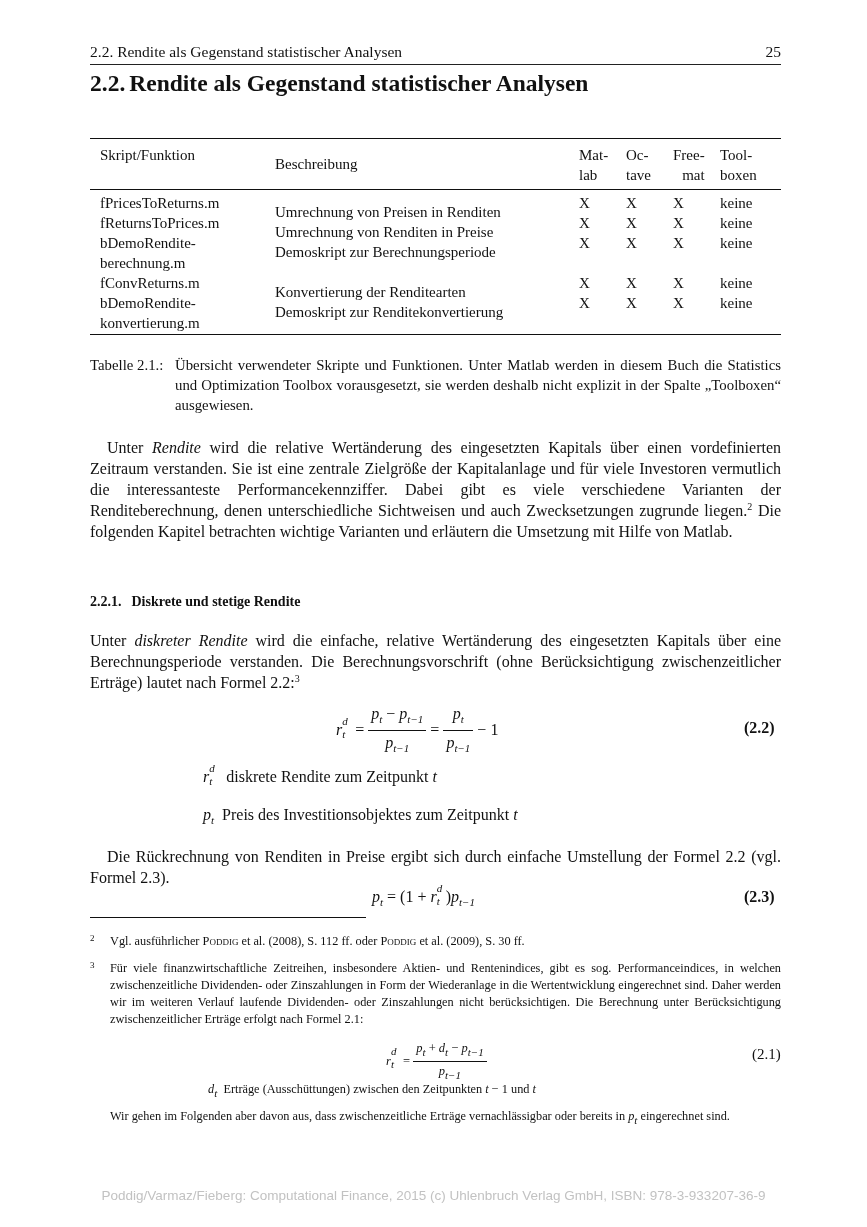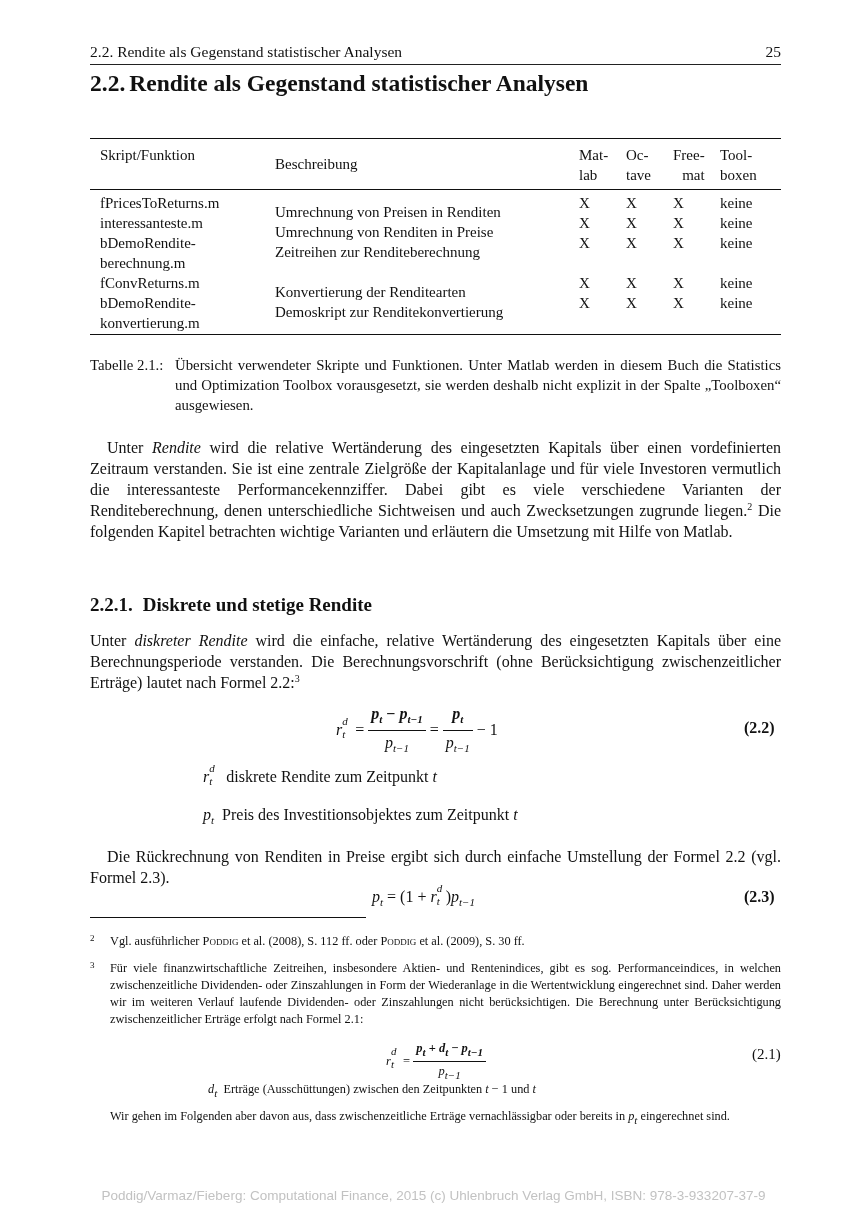--- a/index.html
+++ b/index.html
@@ -22,27 +22,27 @@
   .hdr { top: 145px; }
 
   .caption { left: 90px; top: 355px; width: 691px; font-size: 14.8px; line-height: 20px; }
   .caption .lbl { position: absolute; left: 0; top: 0; }
   .caption .txt { position: absolute; left: 85px; top: 0; width: 606px; text-align: justify; }
 
   .para { left: 90px; width: 691px; font-size: 16px; line-height: 21px; text-align: justify; }
   .para .ind { display: inline-block; width: 17px; }
   sup { font-size: 10px; line-height: 0; vertical-align: 6px; }
 
-  .h2 { left: 90px; top: 594px; font-size: 19px; font-weight: bold; white-space: nowrap; }
+  .h2 { left: 90px; top: 594px; font-size: 14px; font-weight: bold; white-space: nowrap; }
   .h2 .num { margin-right: 10px; }
 
   .math { font-family: "Liberation Serif", serif; font-style: italic; }
   .mup { font-style: normal; }
   .frac { display: inline-block; vertical-align: middle; text-align: center; }
-  .frac .nu { display: block; padding: 0 3px; border-bottom: 1px solid #111; line-height: 22px; font-weight: bold; }
+  .frac .nu { display: block; padding: 0 3px; border-bottom: 1px solid #111; line-height: 22px; }
   .frac .de { display: block; padding: 0 3px; line-height: 24px; }
   .sub { font-size: 11px; vertical-align: -4px; }
   .ssup { display: inline-block; position: relative; width: 9px; height: 10px; }
   .ssup .s1 { position: absolute; left: 0; top: -10px; font-size: 11px; }
   .ssup .s2 { position: absolute; left: 0; top: 3px; font-size: 11px; }
 
   .eq22 { left: 336px; top: 703px; font-size: 16px; }
   .eqno { font-size: 16px; font-weight: bold; }
   .eqno22 { left: 744px; top: 719px; }
   .def { font-size: 16px; white-space: nowrap; }
@@ -91,30 +91,30 @@
 
 <div>
   <div class="abs cell c0" style="top:193px">fPricesToReturns.m</div>
   <div class="abs cell c1" style="top:193px">Umrechnung von Preisen in Renditen</div>
   <div class="abs cell c2" style="top:193px">X</div>
   <div class="abs cell c3" style="top:193px">X</div>
   <div class="abs cell c4" style="top:193px">X</div>
   <div class="abs cell c5" style="top:193px">keine</div>
 </div>
 <div>
-  <div class="abs cell c0" style="top:213px">interessanteste.m</div>
+  <div class="abs cell c0" style="top:213px">fReturnsToPrices.m</div>
   <div class="abs cell c1" style="top:213px">Umrechnung von Renditen in Preise</div>
   <div class="abs cell c2" style="top:213px">X</div>
   <div class="abs cell c3" style="top:213px">X</div>
   <div class="abs cell c4" style="top:213px">X</div>
   <div class="abs cell c5" style="top:213px">keine</div>
 </div>
 <div>
   <div class="abs cell c0" style="top:233px"><span>bDemoRendite-</span><br><span>berechnung.m</span></div>
-  <div class="abs cell c1" style="top:233px">Zeitreihen zur Renditeberechnung</div>
+  <div class="abs cell c1" style="top:233px">Demoskript zur Berechnungsperiode</div>
   <div class="abs cell c2" style="top:233px">X</div>
   <div class="abs cell c3" style="top:233px">X</div>
   <div class="abs cell c4" style="top:233px">X</div>
   <div class="abs cell c5" style="top:233px">keine</div>
 </div>
 <div>
   <div class="abs cell c0" style="top:273px">fConvReturns.m</div>
   <div class="abs cell c1" style="top:273px">Konvertierung der Renditearten</div>
   <div class="abs cell c2" style="top:273px">X</div>
   <div class="abs cell c3" style="top:273px">X</div>
@@ -198,13 +198,13 @@
 </div>
 <div class="abs eqno21">(2.1)</div>
 
 <div class="abs def3">
   <span class="math"><span>d</span><span class="sub">t</span></span>
   &nbsp;<span>Erträge (Ausschüttungen) zwischen den Zeitpunkten </span><span class="math">t</span><span> − 1 und </span><span class="math">t</span>
 </div>
 
 <div class="abs fnlast"><span>Wir gehen im Folgenden aber davon aus, dass zwischenzeitliche Erträge vernachlässigbar oder bereits in </span><span class="math"><span>p</span><span class="sub">t</span></span><span> eingerechnet sind.</span></div>
 
-<div class="abs footer">Poddig/Varmaz/Fieberg: Computational Finance, 2015  (c) Uhlenbruch Verlag GmbH, ISBN: 978-3-933207-37-9</div>
+<div class="abs footer">Poddig/Varmaz/Fieberg: Computational Finance, 2015  (c) Uhlenbruch Verlag GmbH, ISBN: 978-3-933207-36-9</div>
 
 </body></html>

